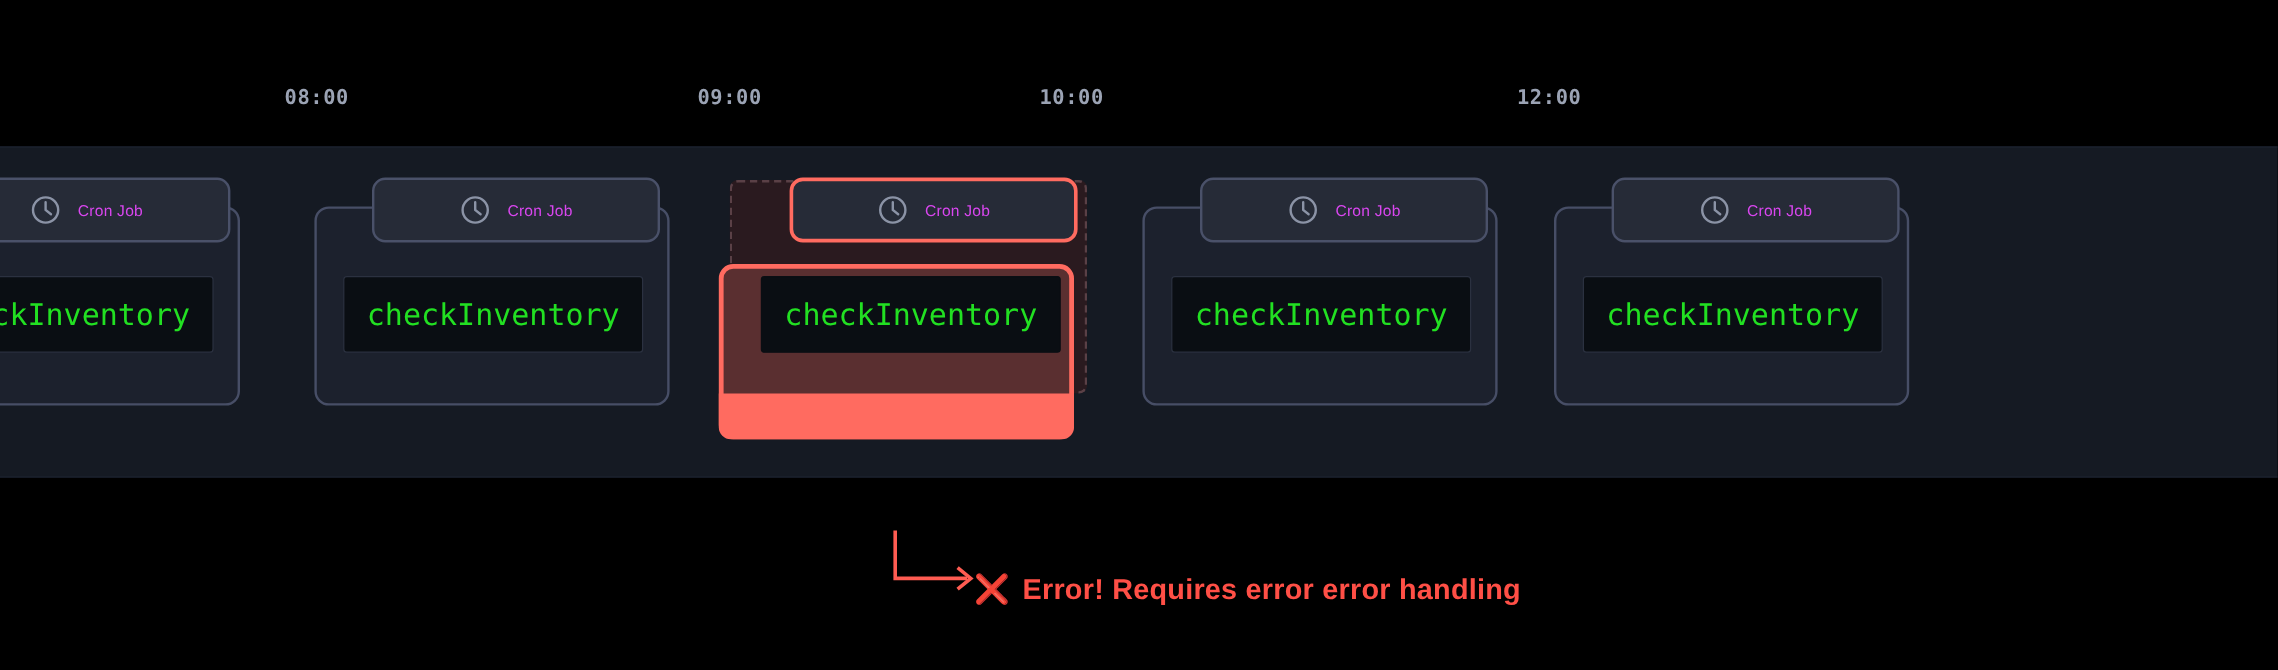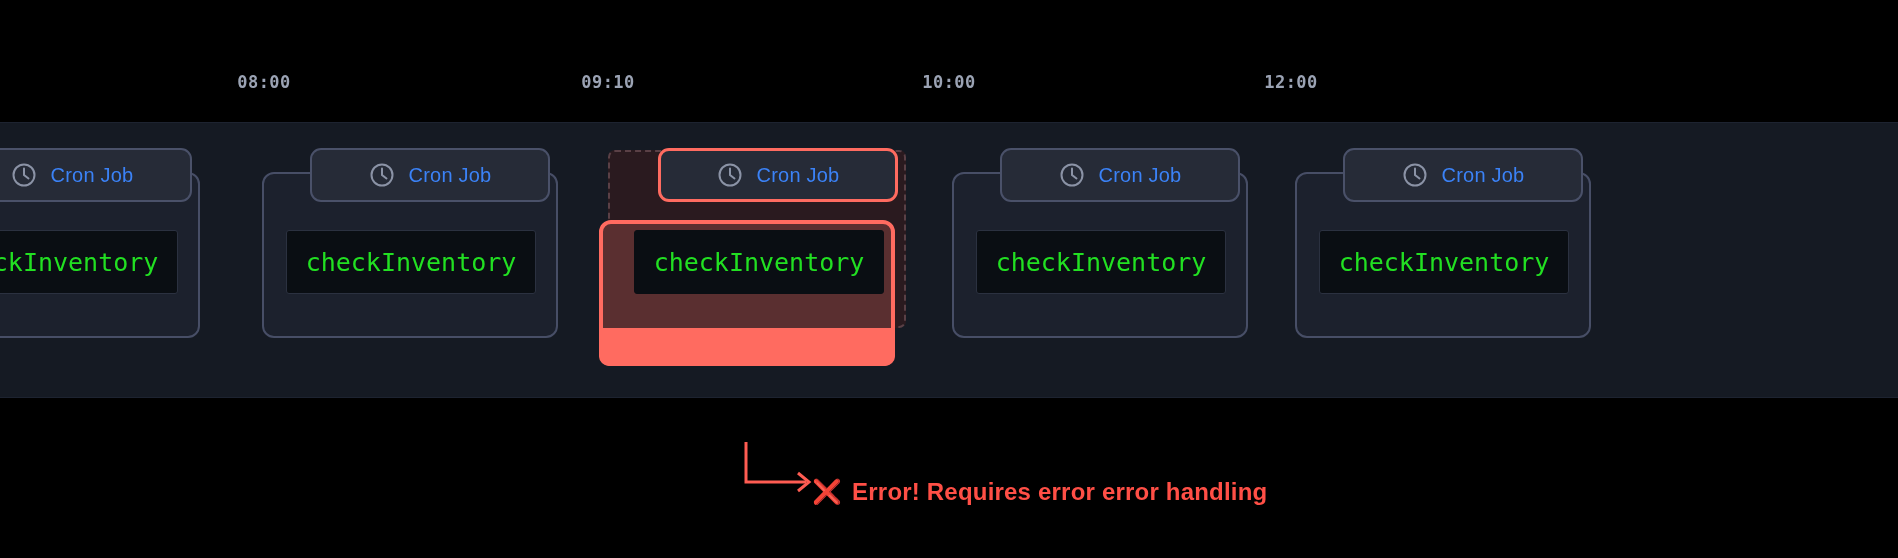--- a/index.html
+++ b/index.html
@@ -37,21 +37,21 @@
     background:#1c212d;box-sizing:border-box;
   }
   .badge{
     position:absolute;left:60px;top:0px;width:240px;height:54px;
     border:2px solid #4a5169;border-radius:11px;
     background:#262b37;box-sizing:border-box;
     display:flex;align-items:center;justify-content:center;gap:14px;
     z-index:3;
   }
   .badge-label{
-    font-size:20px;color:#3b82f6;font-family:"Liberation Sans",sans-serif;
+    font-size:13px;color:#d946ef;font-family:"Liberation Sans",sans-serif;
     letter-spacing:.2px;
   }
   .clock{display:block;}
   .inner-box{
     position:absolute;left:36px;top:82px;width:250px;height:64px;
     background:#0a0e13;border:1px solid #2b3140;border-radius:3px;
     box-sizing:border-box;
     display:flex;align-items:center;justify-content:center;
     z-index:2;
   }
@@ -91,22 +91,22 @@
 </style>
 </head>
 <body>
 
 <div id="stage">
 
   <div class="band"></div>
 
   <div class="ruler">
       <div class="tick-label" style="left: 264px;">08:00</div>
-      <div class="tick-label" style="left: 608px;">09:10</div>
-      <div class="tick-label" style="left: 949px;">10:00</div>
+      <div class="tick-label" style="left: 608px;">09:00</div>
+      <div class="tick-label" style="left: 893px;">10:00</div>
       <div class="tick-label" style="left: 1291px;">12:00</div>
     </div>
 
   <div id="groups-layer">
       <div class="group" style="left: -108px;">
         <div class="outer-box"></div>
         <div class="badge">
           <span>
             <svg class="clock" width="26" height="26" viewBox="0 0 26 26">
               <circle cx="13" cy="13" r="10.5" fill="none" stroke="#8b93a6" stroke-width="2"></circle>

